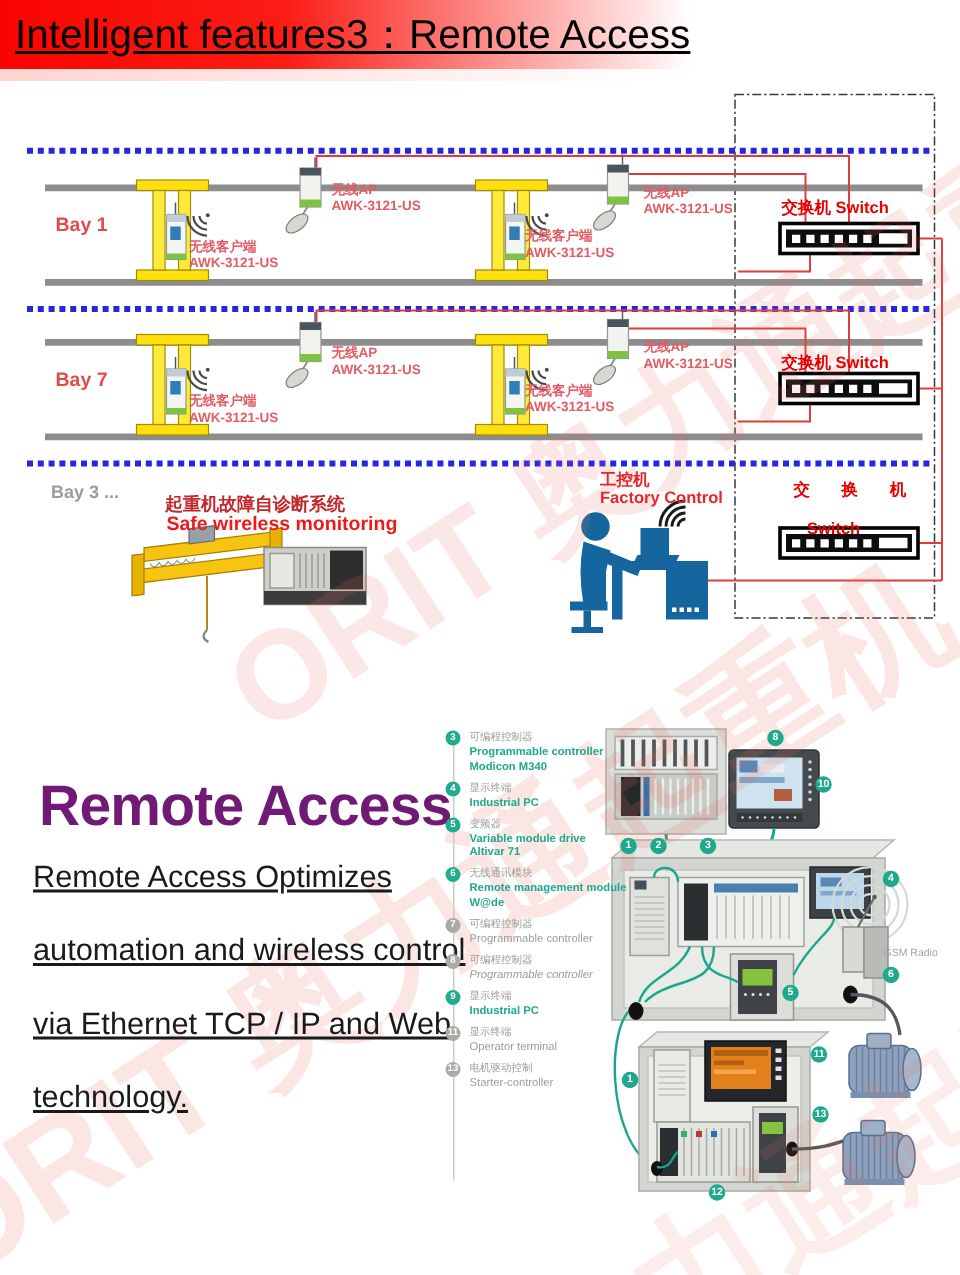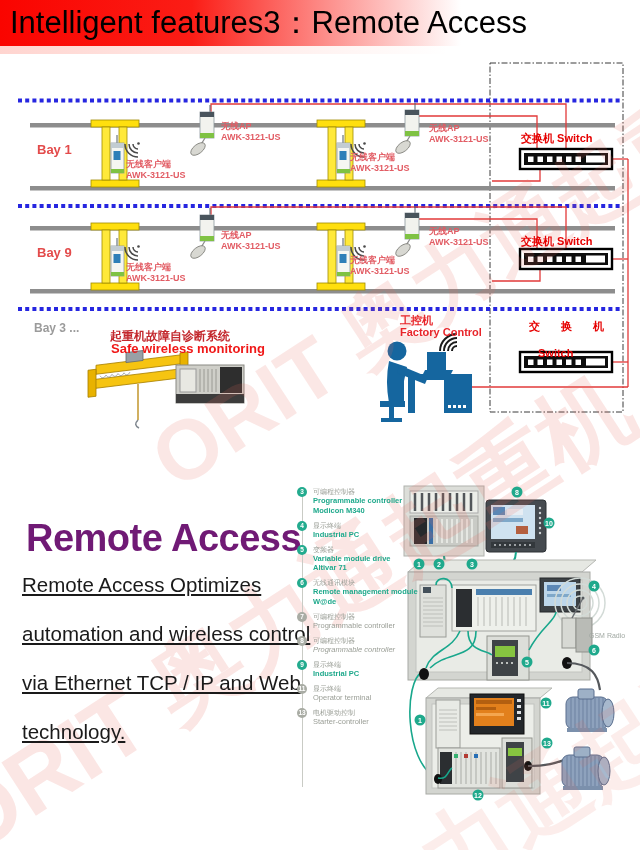--- a/index.html
+++ b/index.html
@@ -2,21 +2,21 @@
 <html><head>
 <meta charset="utf-8">
 <style>
   html,body{margin:0;padding:0;}
   body{font-family:"Liberation Sans","DejaVu Sans",sans-serif;background:#ffffff;}
   .page{position:relative;width:640px;height:850px;overflow:hidden;background:#fff;}
 
   
   .banner{position:absolute;left:0;top:0;width:640px;height:46px;z-index:6;
     background:linear-gradient(to right,#fa0400 0%,#fb1d16 30%,#ffffff 72%);}
-  .banner .t{display:block;padding-left:10px;line-height:46px;font-size:31px;color:#000;}
+  .banner .t{display:block;padding-left:10px;line-height:46px;font-size:27px;color:#000;text-decoration:underline;}
   .banner-fade{position:absolute;left:0;top:46px;width:640px;height:8px;z-index:5;
     background:linear-gradient(to right,rgba(255,170,160,.5),rgba(255,255,255,0) 70%);}
 
   
   .wm{position:absolute;z-index:3;font-weight:bold;white-space:nowrap;transform-origin:0 0;
     transform:rotate(-33deg);pointer-events:none;}
   .wm1{left:130px;top:420px;font-size:84px;color:rgba(233,104,92,0.16);}
   .wm2{left:-80px;top:780px;font-size:92px;color:rgba(233,104,92,0.17);}
   .wm3{left:120px;top:1000px;font-size:90px;color:rgba(233,104,92,0.12);}
 
@@ -410,21 +410,21 @@
         <path d="M567,663 C592,663 598,676 600,690"></path>
         <path d="M528,766 C550,766 558,762 570,758"></path>
       </g>
 
       <use href="#motor" x="566" y="688"></use>
       <use href="#motor" x="562" y="746"></use>
     </g>
   </svg>
 
   <div class="lab bay" style="left:37px;top:142px">Bay 1</div>
-  <div class="lab bay" style="left:37px;top:245px">Bay 9</div>
+  <div class="lab bay" style="left:37px;top:245px">Bay 7</div>
   <div class="lab bay3" style="left:34px;top:321px">Bay 3 ...</div>
 
   <div class="lab dev" style="left:221px;top:121px">
     <span>无线AP</span>
       <span>AWK-3121-US</span>
     </div>
   <div class="lab dev" style="left:429px;top:123px">
     <span>无线AP</span>
       <span>AWK-3121-US</span>
     </div>

